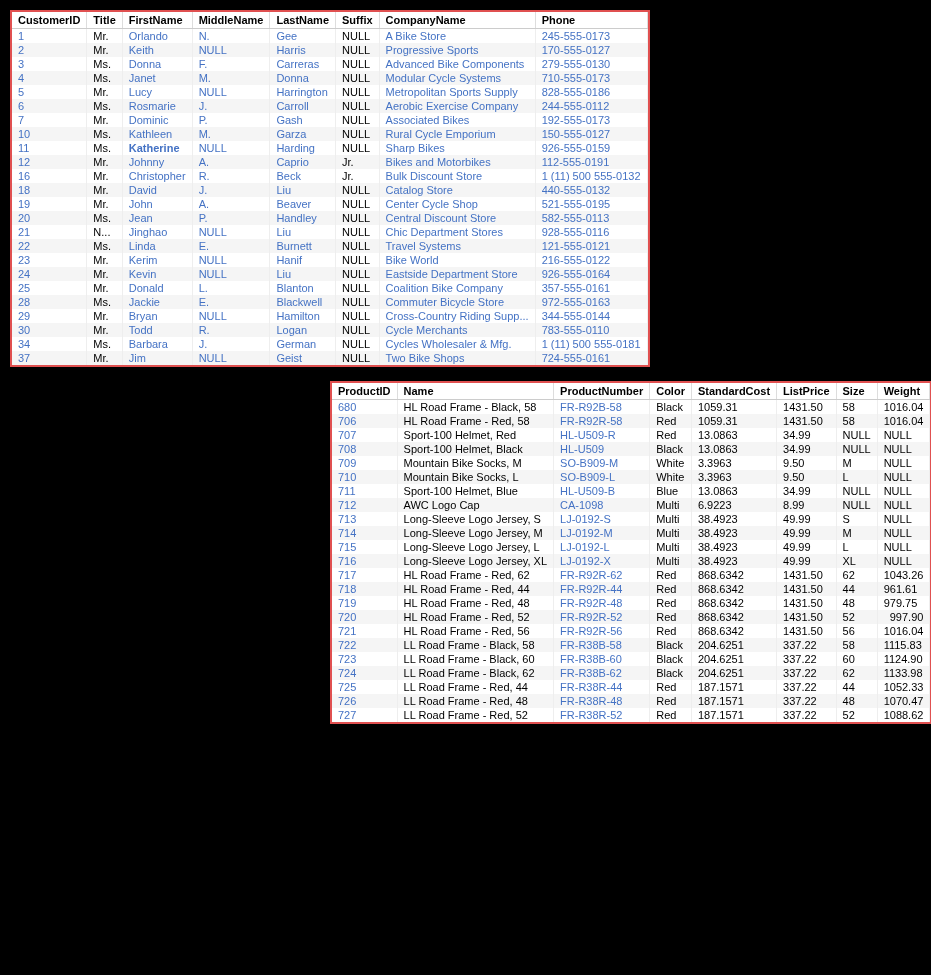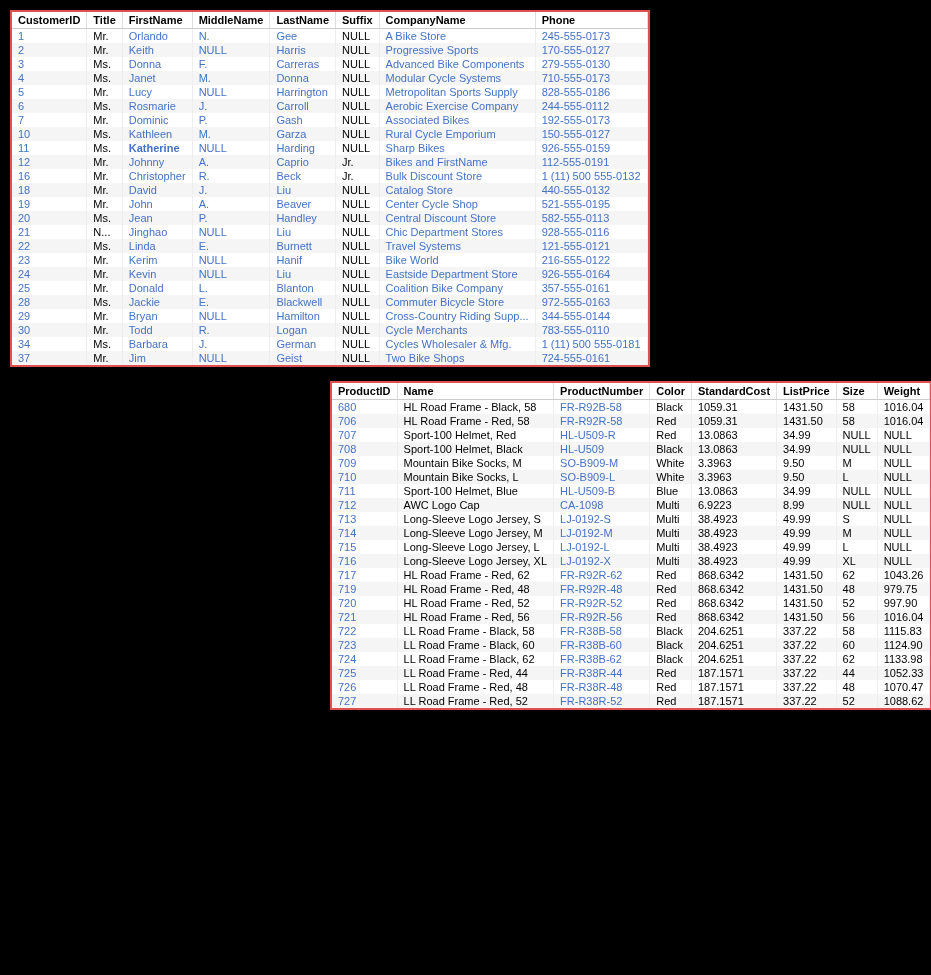--- a/index.html
+++ b/index.html
@@ -154,21 +154,21 @@
           <td style="color: rgb(68, 114, 196);">Sharp Bikes</td>
           <td style="color: rgb(68, 114, 196);">926-555-0159</td>
         </tr>
         <tr>
           <td style="color: rgb(68, 114, 196);">12</td>
           <td style="color: rgb(0, 0, 0);">Mr.</td>
           <td style="color: rgb(68, 114, 196); margin-top: 16px;">Johnny</td>
           <td style="color: rgb(68, 114, 196);">A.</td>
           <td style="color: rgb(68, 114, 196);">Caprio</td>
           <td style="color: rgb(0, 0, 0);">Jr.</td>
-          <td style="color: rgb(68, 114, 196);">Bikes and FirstName</td>
+          <td style="color: rgb(68, 114, 196);">Bikes and Motorbikes</td>
           <td style="color: rgb(68, 114, 196);">112-555-0191</td>
         </tr>
         <tr>
           <td style="color: rgb(68, 114, 196);">16</td>
           <td style="color: rgb(0, 0, 0);">Mr.</td>
           <td style="color: rgb(68, 114, 196);">Christopher</td>
           <td style="color: rgb(68, 114, 196);">R.</td>
           <td style="color: rgb(68, 114, 196);">Beck</td>
           <td style="color: rgb(0, 0, 0);">Jr.</td>
           <td style="color: rgb(68, 114, 196);">Bulk Discount Store</td>
@@ -449,38 +449,48 @@
           <td style="color: rgb(68, 114, 196);">717</td>
           <td style="color: rgb(0, 0, 0);">HL Road Frame - Red, 62</td>
           <td style="color: rgb(68, 114, 196);">FR-R92R-62</td>
           <td style="color: rgb(0, 0, 0);">Red</td>
           <td style="color: rgb(0, 0, 0);">868.6342</td>
           <td style="color: rgb(0, 0, 0);">1431.50</td>
           <td style="color: rgb(0, 0, 0);">62</td>
           <td style="color: rgb(0, 0, 0);">1043.26</td>
         </tr>
         <tr>
+          <td style="color: rgb(68, 114, 196);">718</td>
+          <td style="color: rgb(0, 0, 0);">HL Road Frame - Red, 44</td>
+          <td style="color: rgb(68, 114, 196);">FR-R92R-44</td>
+          <td style="color: rgb(0, 0, 0);">Red</td>
+          <td style="color: rgb(0, 0, 0);">868.6342</td>
+          <td style="color: rgb(0, 0, 0);">1431.50</td>
+          <td style="color: rgb(0, 0, 0);">44</td>
+          <td style="color: rgb(0, 0, 0);">961.61</td>
+        </tr>
+        <tr>
           <td style="color: rgb(68, 114, 196);">719</td>
           <td style="color: rgb(0, 0, 0);">HL Road Frame - Red, 48</td>
           <td style="color: rgb(68, 114, 196);">FR-R92R-48</td>
           <td style="color: rgb(0, 0, 0);">Red</td>
           <td style="color: rgb(0, 0, 0);">868.6342</td>
           <td style="color: rgb(0, 0, 0);">1431.50</td>
           <td style="color: rgb(0, 0, 0);">48</td>
           <td style="color: rgb(0, 0, 0);">979.75</td>
         </tr>
         <tr>
           <td style="color: rgb(68, 114, 196);">720</td>
           <td style="color: rgb(0, 0, 0);">HL Road Frame - Red, 52</td>
           <td style="color: rgb(68, 114, 196);">FR-R92R-52</td>
           <td style="color: rgb(0, 0, 0);">Red</td>
           <td style="color: rgb(0, 0, 0);">868.6342</td>
           <td style="color: rgb(0, 0, 0);">1431.50</td>
           <td style="color: rgb(0, 0, 0);">52</td>
-          <td style="color: rgb(0, 0, 0);">997.90</td>
+          <td style="color: rgb(0, 0, 0); text-align: right;">997.90</td>
         </tr>
         <tr>
           <td style="color: rgb(68, 114, 196);">721</td>
           <td style="color: rgb(0, 0, 0);">HL Road Frame - Red, 56</td>
           <td style="color: rgb(68, 114, 196);">FR-R92R-56</td>
           <td style="color: rgb(0, 0, 0);">Red</td>
           <td style="color: rgb(0, 0, 0);">868.6342</td>
           <td style="color: rgb(0, 0, 0);">1431.50</td>
           <td style="color: rgb(0, 0, 0);">56</td>
           <td style="color: rgb(0, 0, 0);">1016.04</td>

